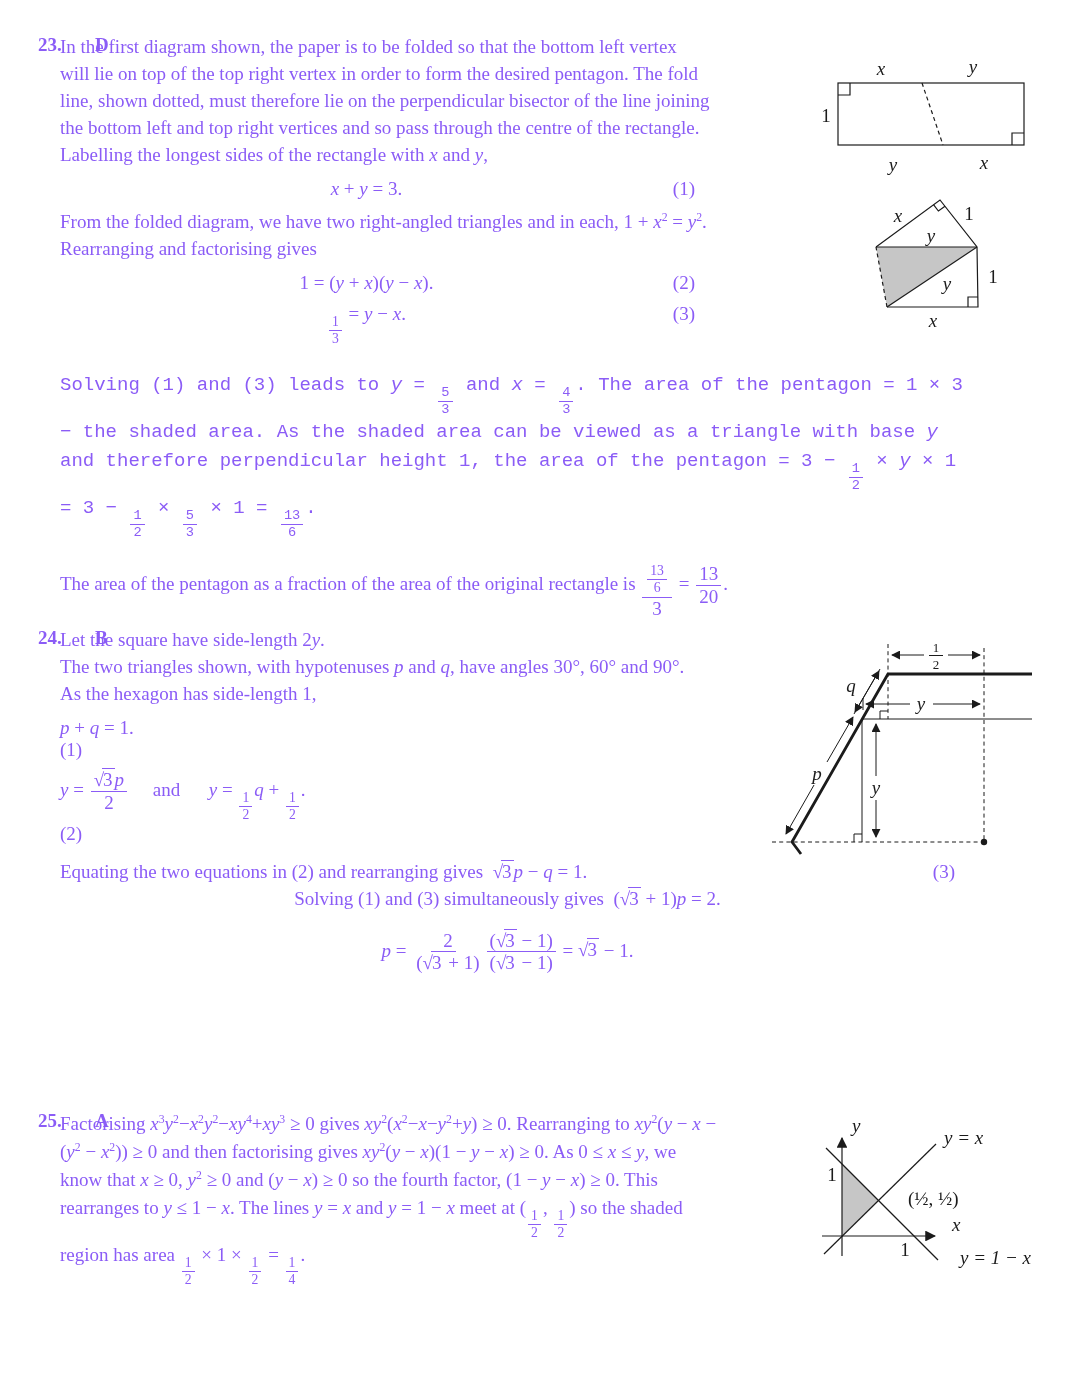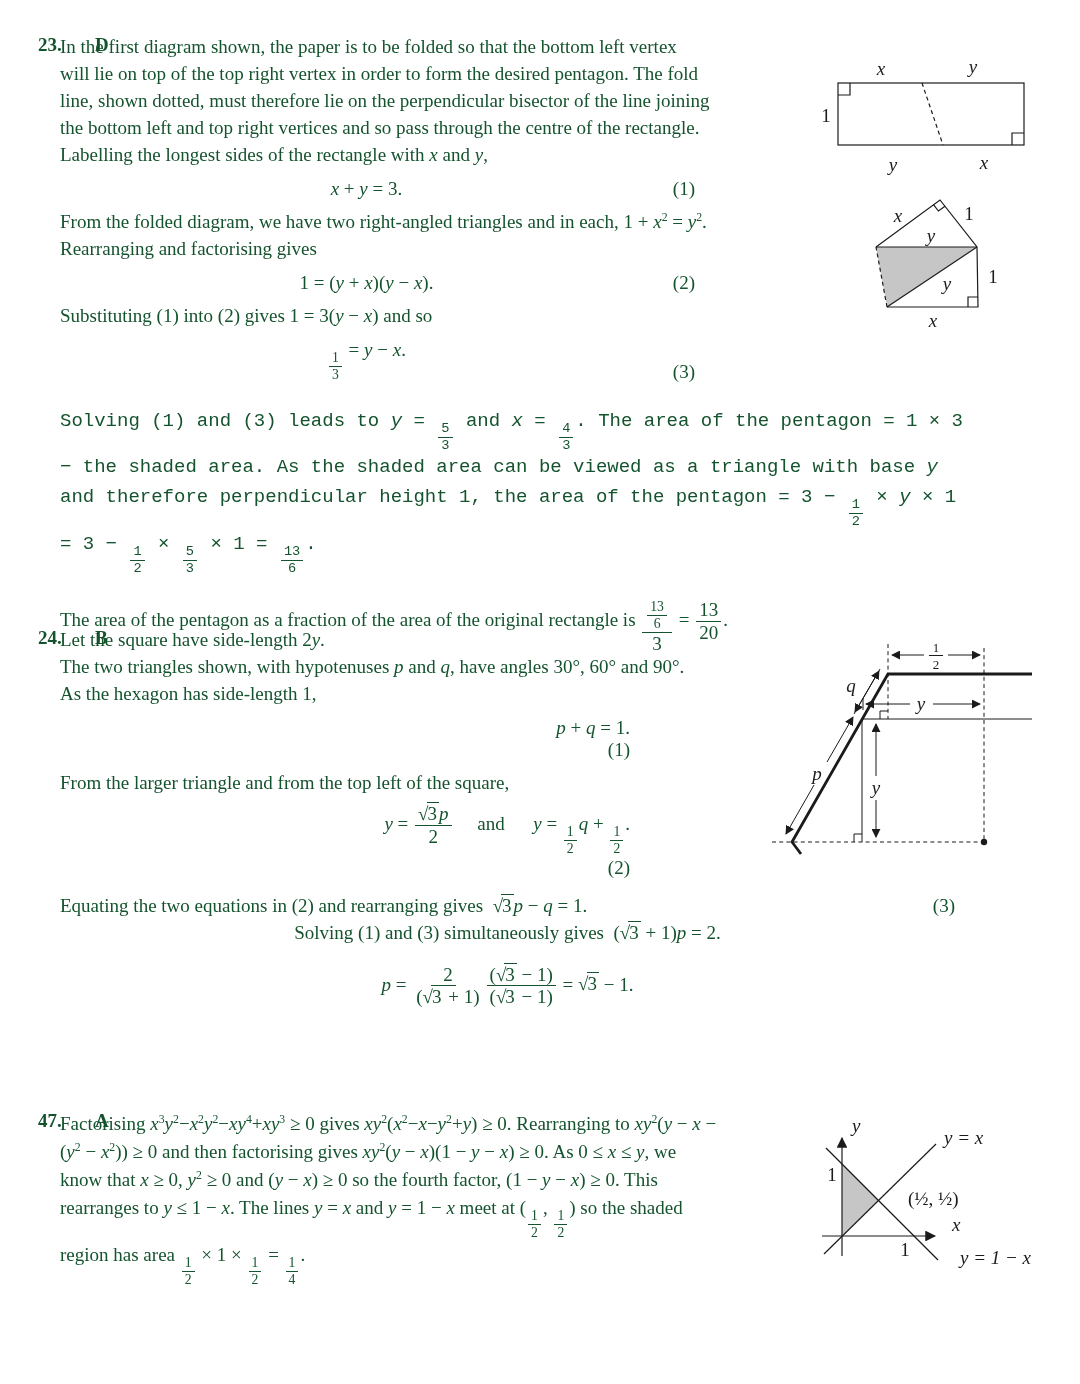--- a/index.html
+++ b/index.html
@@ -1,33 +1,33 @@
 <!DOCTYPE html>
 <html><head>
 <meta charset="utf-8">
 <style>
   html,body{margin:0;padding:0;background:#fff;}
   .page{position:relative;width:1080px;height:1384px;background:#ffffff;
-        font-family:"Liberation Serif","DejaVu Serif",serif;font-size:19px;color:#14532d;overflow:hidden;}
+        font-family:"Liberation Serif","DejaVu Serif",serif;font-size:19px;color:#8b5cf6;overflow:hidden;}
   .problem{position:absolute;left:0;width:1080px;}
   .pnum{position:absolute;left:38px;top:0;font-weight:bold;}
   .pans{position:absolute;left:95px;top:0;font-weight:bold;}
   .pbody{margin-left:60px;}
   p.para{margin:0;line-height:1.42;}
   .vi{font-style:italic;}
   sup{font-size:0.62em;line-height:0;}
   .frac{display:inline-flex;flex-direction:column;align-items:center;line-height:1.05;
         vertical-align:middle;margin:0 2px;text-align:center;}
   .fn{border-bottom:1.3px solid currentColor;padding:0 3px 1px;}
   .fd{padding:1px 3px 0;}
   .frac.sm{font-size:0.72em;vertical-align:-0.45em;}
   .sqrt{white-space:nowrap;}
   .rsign{margin-right:-2px;}
   .rad{border-top:1.4px solid currentColor;padding:0 2px 0 1px;}
-  .eqrow{display:flex;align-items:flex-end;margin:9px 0;}
+  .eqrow{display:flex;align-items:flex-start;margin:9px 0;}
   .eqc{flex:1;text-align:center;}
   .eqrow.left .eqc{text-align:left;}
   .tag{flex:none;}
   .w635{width:635px;} .w570{width:570px;flex-direction:column;} .w895{width:895px;}
   .dg{position:absolute;}
   
   .ln{stroke:#1b1b1b;stroke-width:1.2;fill:none;}
   .thick{stroke:#1b1b1b;stroke-width:2.8;fill:none;}
   .thin{stroke:#1b1b1b;stroke-width:1;fill:none;}
   .dash{stroke-dasharray:4 3.2;}
@@ -47,21 +47,20 @@
       <p class="para" style="width:650px;">In the first diagram shown, the paper is to be folded so that the bottom left vertex will lie on top of the top right vertex in order to form the desired pentagon. The fold line, shown dotted, must therefore lie on the perpendicular bisector of the line joining the bottom left and top right vertices and so pass through the centre of the rectangle. Labelling the longest sides of the rectangle with <span class="vi">x</span> and <span class="vi">y</span>,</p>
       <div class="eqrow w635">
         <span class="eqc"><span class="vi">x</span> + <span class="vi">y</span> = 3.</span>
         <span class="tag">(1)</span>
       </div>
       <p class="para" style="width:655px;margin-top:9px;">From the folded diagram, we have two right-angled triangles and in each, 1 + <span class="vi">x</span><sup>2</sup> = <span class="vi">y</span><sup>2</sup>. Rearranging and factorising gives</p>
       <div class="eqrow w635">
         <span class="eqc">1 = (<span class="vi">y</span> + <span class="vi">x</span>)(<span class="vi">y</span> − <span class="vi">x</span>).</span>
         <span class="tag">(2)</span>
       </div>
-      <p class="para" style="margin-top:9px;">Substituting (1) into (2) gives 1 = 3(<span class="vi">y</span> − <span class="vi">x</span>) and so</p>
       <div class="eqrow w635">
         <span class="eqc"><span class="frac sm">
               <span class="fn">1</span>
               <span class="fd">3</span>
             </span> = <span class="vi">y</span> − <span class="vi">x</span>.</span>
         <span class="tag">(3)</span>
       </div>
       <p class="para" style="width:905px;margin-top:24px;line-height:1.55;font-family:Liberation Mono, monospace;">Solving (1) and (3) leads to <span class="vi">y</span> = <span class="frac sm">
             <span class="fn">5</span>
             <span class="fd">3</span>
@@ -122,21 +121,20 @@
 
   <section class="problem" style="top:627px;">
     <div class="pnum">24.</div>
     <div class="pans">B</div>
     <div class="pbody">
       <p class="para" style="width:625px;">Let the square have side-length 2<span class="vi">y</span>.<br>The two triangles shown, with hypotenuses <span class="vi">p</span> and <span class="vi">q</span>, have angles 30°, 60° and 90°. As the hexagon has side-length 1,</p>
       <div class="eqrow w570">
         <span class="eqc"><span class="vi">p</span> + <span class="vi">q</span> = 1.</span>
         <span class="tag">(1)</span>
       </div>
-      <p class="para" style="margin-top:9px;">From the larger triangle and from the top left of the square,</p>
       <div class="eqrow w570" style="margin:7px 0;">
         <span class="eqc"><span class="vi">y</span> = <span class="frac">
               <span class="fn"><span class="sqrt"><span class="rsign">√</span><span class="rad">3</span></span><span class="vi">p</span></span>
               <span class="fd">2</span>
             </span>&nbsp;&nbsp;&nbsp;&nbsp;&nbsp;and&nbsp;&nbsp;&nbsp;&nbsp;&nbsp;&nbsp;<span class="vi">y</span> = <span class="frac sm">
               <span class="fn">1</span>
               <span class="fd">2</span>
             </span><span class="vi">q</span> + <span class="frac sm">
               <span class="fn">1</span>
               <span class="fd">2</span>
@@ -197,21 +195,21 @@
 
     <line x1="57" y1="134" x2="83" y2="89" class="thin" marker-end="url(#ah24)"></line>
     <line x1="44" y1="157" x2="16" y2="206" class="thin" marker-end="url(#ah24)"></line>
     <text x="47" y="152" class="lab it" text-anchor="middle">p</text>
 
     <path d="M110 91 v-8 h8" class="thin"></path>
     <path d="M84 214 v-8 h8" class="thin"></path>
   </svg>
 
   <section class="problem" style="top:1110px;">
-    <div class="pnum">47.</div>
+    <div class="pnum">25.</div>
     <div class="pans">A</div>
     <div class="pbody">
       <p class="para" style="width:660px;line-height:1.47;">Factorising <span class="vi">x</span><sup>3</sup><span class="vi">y</span><sup>2</sup>−<span class="vi">x</span><sup>2</sup><span class="vi">y</span><sup>2</sup>−<span class="vi">xy</span><sup>4</sup>+<span class="vi">xy</span><sup>3</sup> ≥ 0 gives <span class="vi">xy</span><sup>2</sup>(<span class="vi">x</span><sup>2</sup>−<span class="vi">x</span>−<span class="vi">y</span><sup>2</sup>+<span class="vi">y</span>) ≥ 0. Rearranging to <span class="vi">xy</span><sup>2</sup>(<span class="vi">y</span> − <span class="vi">x</span> − (<span class="vi">y</span><sup>2</sup> − <span class="vi">x</span><sup>2</sup>)) ≥ 0 and then factorising gives <span class="vi">xy</span><sup>2</sup>(<span class="vi">y</span> − <span class="vi">x</span>)(1 − <span class="vi">y</span> − <span class="vi">x</span>) ≥ 0.  As 0 ≤ <span class="vi">x</span> ≤ <span class="vi">y</span>, we know that <span class="vi">x</span> ≥ 0, <span class="vi">y</span><sup>2</sup> ≥ 0 and (<span class="vi">y</span> − <span class="vi">x</span>) ≥ 0 so the fourth factor, (1 − <span class="vi">y</span> − <span class="vi">x</span>) ≥ 0.  This rearranges to <span class="vi">y</span> ≤ 1 − <span class="vi">x</span>.  The lines <span class="vi">y</span> = <span class="vi">x</span> and <span class="vi">y</span> = 1 − <span class="vi">x</span> meet at (<span class="frac sm">
             <span class="fn">1</span>
             <span class="fd">2</span>
           </span>, <span class="frac sm">
             <span class="fn">1</span>
             <span class="fd">2</span>
           </span>) so the shaded region has area <span class="frac sm">
             <span class="fn">1</span>

